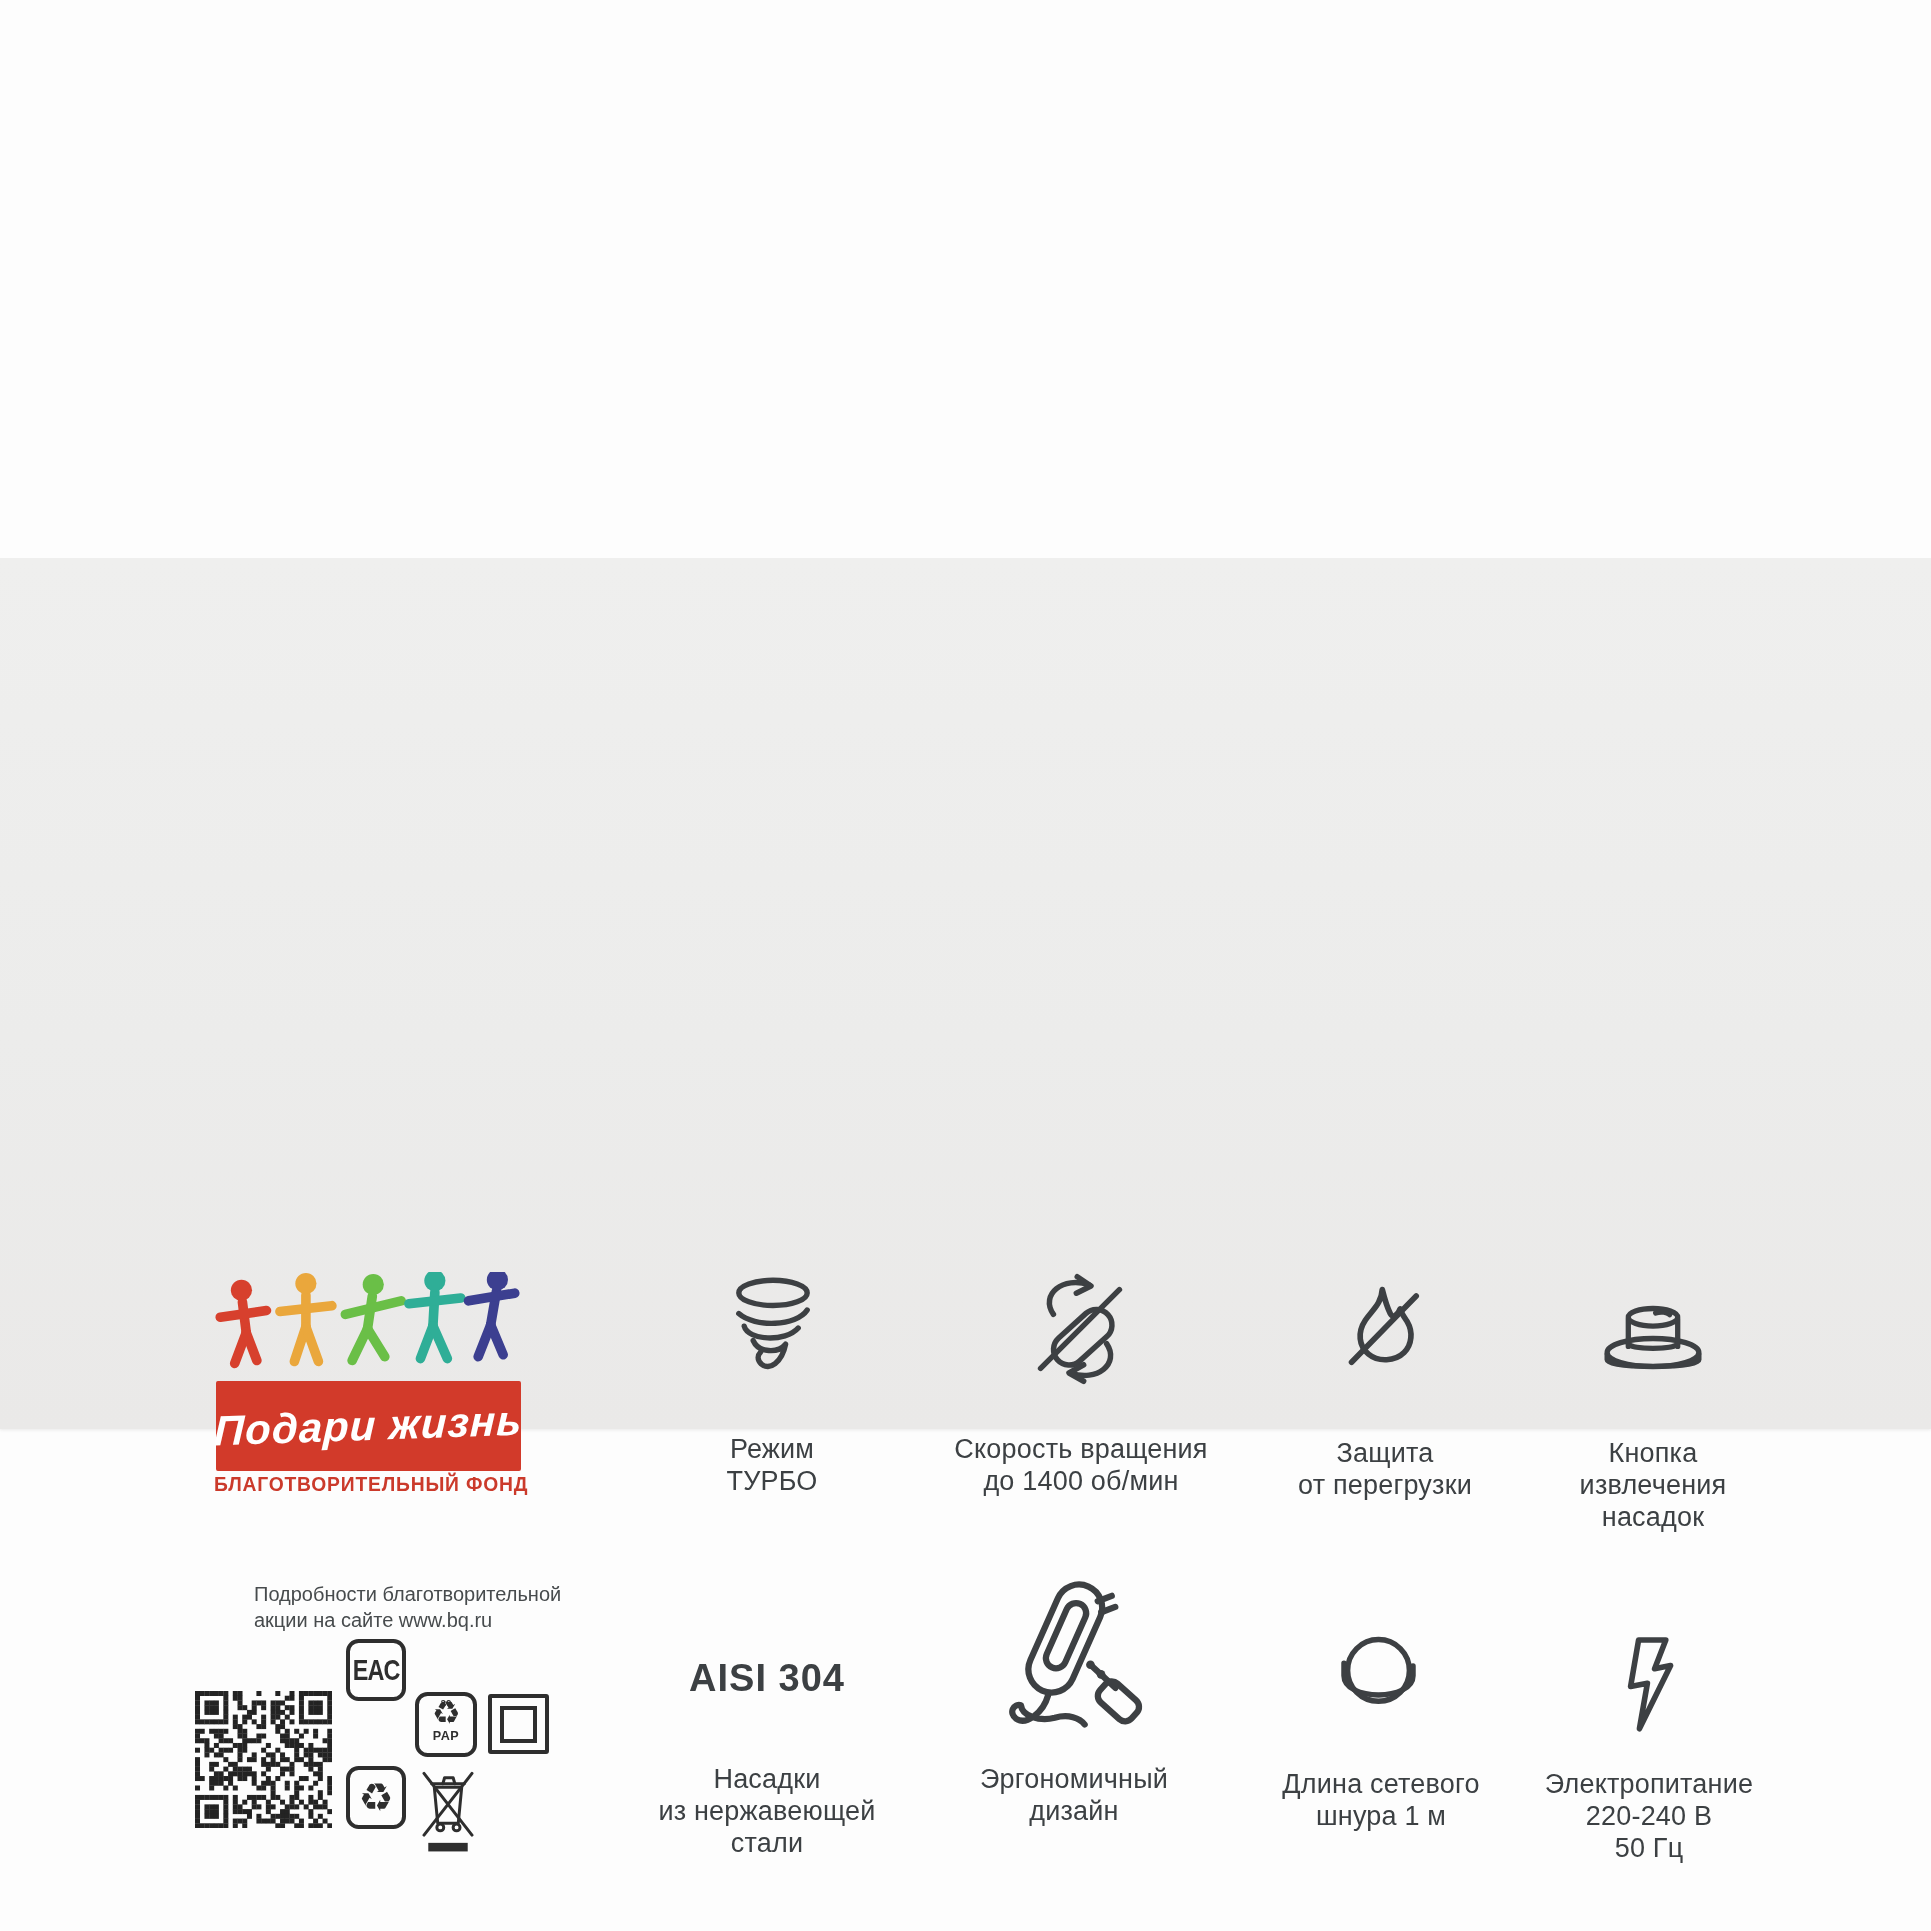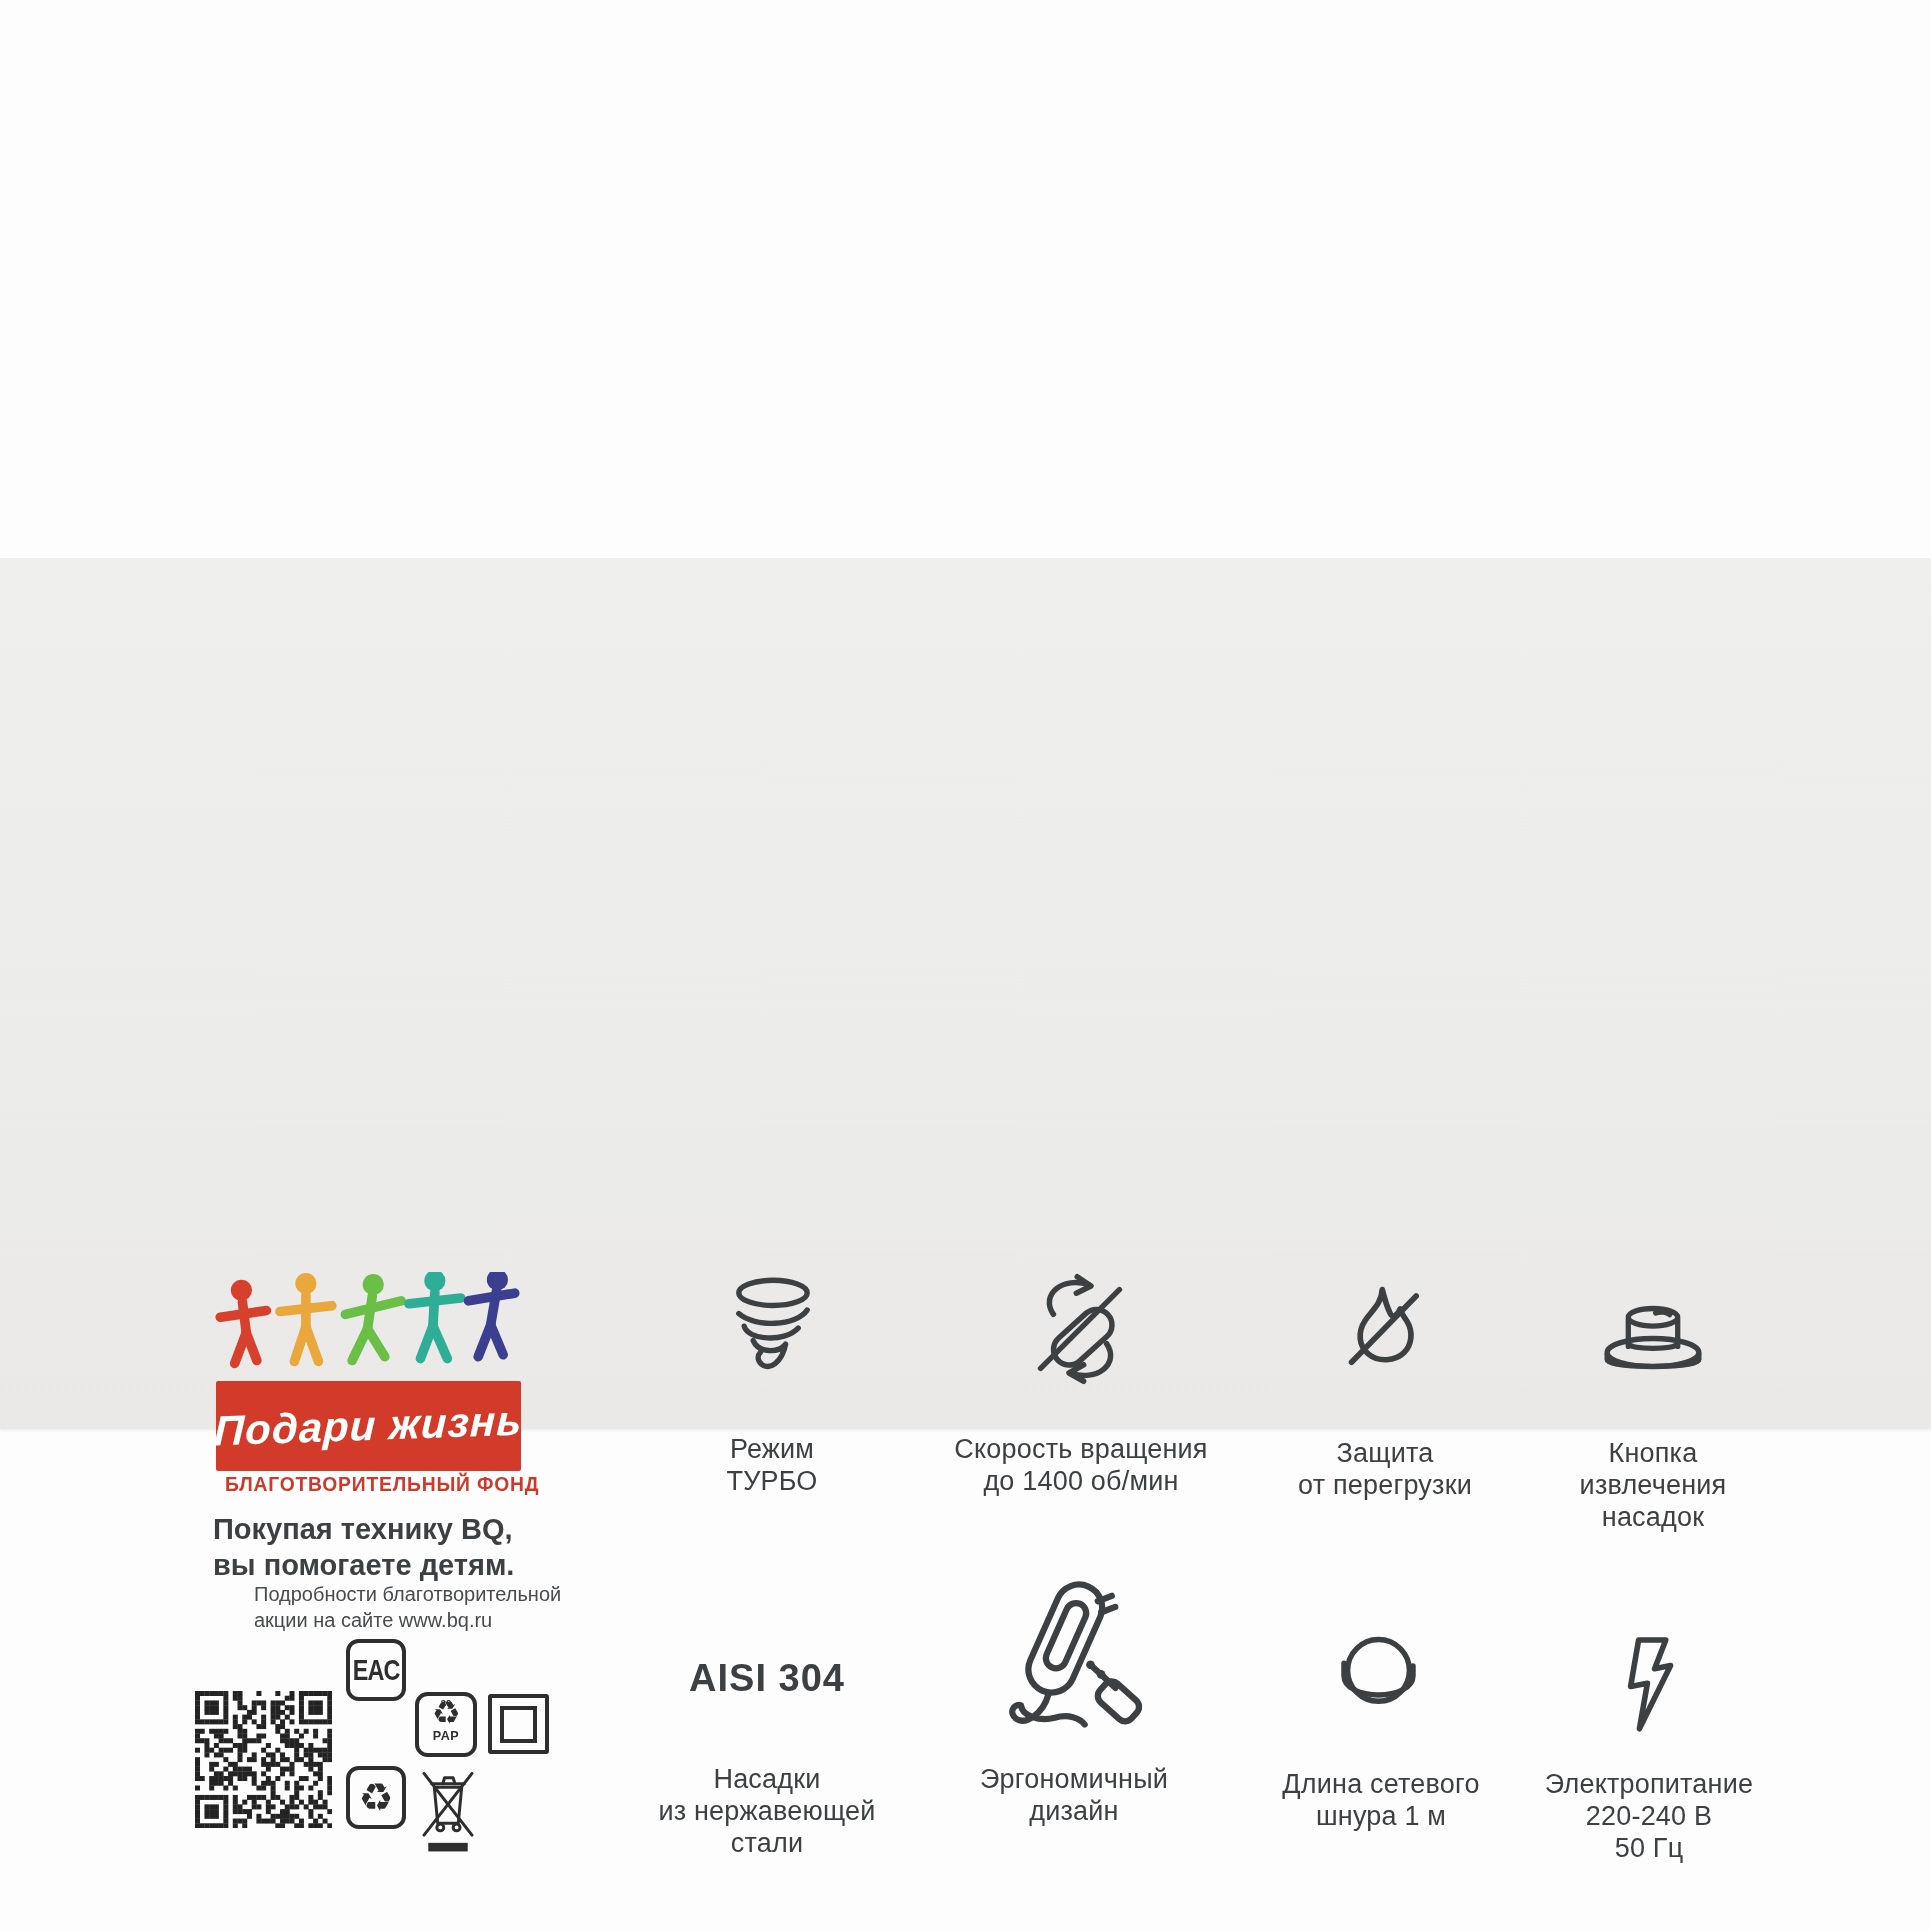--- a/index.html
+++ b/index.html
@@ -23,21 +23,21 @@
     position:absolute;left:216px;top:823px;width:305px;height:90px;
     background:#d23a2a;border-radius:1.9px;display:flex;align-items:center;justify-content:center;
   }
   .banner-text{
     color:#ffffff;font-size:42px;font-weight:bold;font-style:italic;
     transform:rotate(-2deg) skewX(-4deg);letter-spacing:1px;white-space:nowrap;
   }
   .fund{
     position:absolute;left:214px;top:916px;width:309px;
     color:#cb3a2b;font-size:19.3px;font-weight:bold;letter-spacing:0.8px;
-    text-align:center;white-space:nowrap;margin-left:11px;
+    text-align:center;white-space:nowrap;
   }
   .msg{position:absolute;left:213px;top:953px;font-size:29px;font-weight:600;line-height:36px;color:#3c4043;}
   .msg span{display:block;}
   .det{position:absolute;left:213px;top:1023px;font-size:20px;line-height:26px;color:#474b4d;}
   .det span{display:block;margin-left:41px;}
 
   
   .mark{
     position:absolute;border:4.8px solid #2e2e2e;border-radius:12.6px;
     display:flex;align-items:center;justify-content:center;color:#2e2e2e;box-sizing:border-box;
@@ -108,24 +108,20 @@
       <circle cx="167" cy="13" r="11" fill="#6abf47"></circle>
       <circle cx="231" cy="9" r="11" fill="#2fae97"></circle>
       <circle cx="296" cy="8" r="11" fill="#3c3f90"></circle>
     </svg>
 
     <div class="banner">
       <span class="banner-text">Подари жизнь</span>
     </div>
     <div class="fund">БЛАГОТВОРИТЕЛЬНЫЙ ФОНД</div>
 
-    <div class="msg">
-      <span>Покупая технику BQ,</span>
-      <span>вы помогаете детям.</span>
-    </div>
     <div class="det">
       <span>Подробности благотворительной</span>
       <span>акции на сайте www.bq.ru</span>
     </div>
 
     <svg class="abs" style="left:195px;top:1133px" width="137" height="137" viewBox="0 0 29 29">
         <g fill="#232323">
           <rect x="0" y="0" width="1.06" height="1.06"></rect>
           <rect x="1" y="0" width="1.06" height="1.06"></rect>
           <rect x="2" y="0" width="1.06" height="1.06"></rect>

